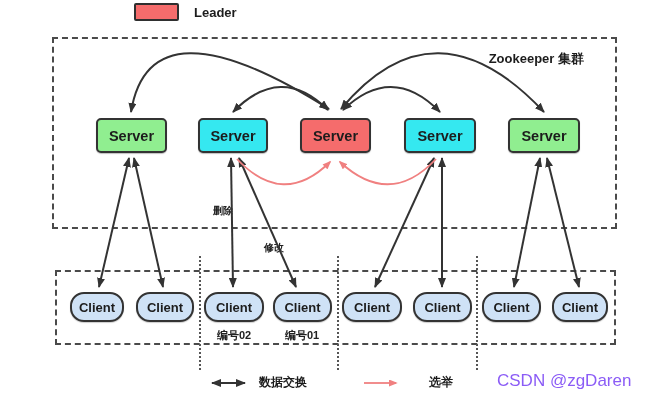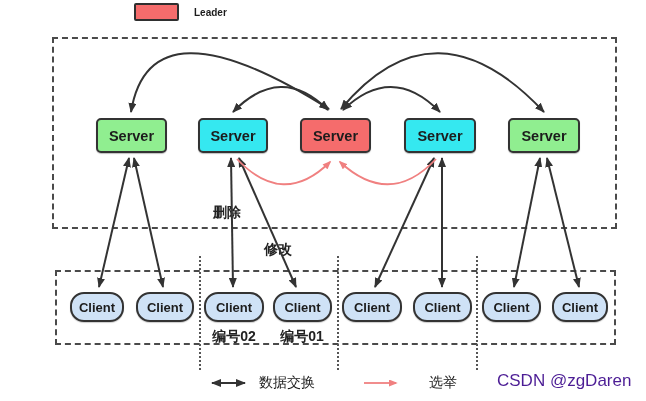--- a/index.html
+++ b/index.html
@@ -4,21 +4,21 @@
 <style>
   html,body{margin:0;padding:0;background:#fff;}
   #stage{
     position:relative;width:646px;height:401px;background:#ffffff;overflow:hidden;
     font-family:"Liberation Sans",sans-serif;color:#1c1c1c;
   }
   
   .legend-top{position:absolute;left:134px;top:3px;display:flex;align-items:center;gap:19px;}
   .legend-item{display:flex;align-items:center;gap:15px;}
   .legend-swatch{width:45px;height:18px;border:2px solid #2f2f2f;border-radius:2px;box-sizing:border-box;}
-  .legend-label{font-size:10px;font-weight:bold;}
+  .legend-label{font-size:13px;font-weight:bold;}
   
   .cluster-box{position:absolute;left:52px;top:37px;width:565px;height:192px;
     border:2px dashed #4a4a4a;box-sizing:border-box;}
   .cluster-title{position:absolute;right:62px;top:50px;font-size:13px;font-weight:bold;}
   
   .server{position:absolute;top:118px;height:35px;border:2px solid #333;border-radius:5px;
     box-sizing:border-box;display:flex;align-items:center;justify-content:center;
     font-size:14.5px;font-weight:bold;box-shadow:0 1px 1px rgba(0,0,0,.25);}
   .s1{left:96px;width:71px;} .s2{left:198px;width:70px;} .s3{left:300px;width:71px;}
   .s4{left:404px;width:72px;} .s5{left:508px;width:72px;}
@@ -27,46 +27,47 @@
     font-size:13px;font-weight:bold;box-shadow:0 1px 1px rgba(0,0,0,.2);}
   .c1{left:70px;width:54px;} .c2{left:136px;width:58px;} .c3{left:204px;width:60px;}
   .c4{left:273px;width:59px;} .c5{left:342px;width:60px;} .c6{left:413px;width:59px;}
   .c7{left:482px;width:59px;} .c8{left:552px;width:56px;}
   
   .client-box{position:absolute;left:55px;top:270px;width:561px;height:75px;
     border:2px dashed #4a4a4a;box-sizing:border-box;}
   .divider{position:absolute;top:256px;height:114px;width:0;border-left:2px dotted #555;}
   .d1{left:199px;} .d2{left:337px;} .d3{left:476px;}
   
-  .edge-label{position:absolute;font-size:14px;font-weight:bold;color:#222;}
+  .edge-label{position:absolute;font-size:10px;font-weight:bold;color:#222;}
   .lbl-delete{left:213px;top:204px;}
   .lbl-modify{left:264px;top:241px;}
   .client-tag{position:absolute;top:328px;width:60px;text-align:center;
-    font-size:14px;font-weight:bold;color:#222;}
+    font-size:11px;font-weight:bold;color:#222;}
   .t1{left:204px;} .t2{left:272px;}
   
-  .footer-label{position:absolute;top:374px;font-size:14px;font-weight:normal;}
+  .footer-label{position:absolute;top:374px;font-size:12px;font-weight:bold;}
   .f-exchange{left:259px;} .f-election{left:429px;}
-  .watermark{position:absolute;left:497px;top:371px;font-size:17px;color:#4c1d95;font-weight:500;}
+  .watermark{position:absolute;left:497px;top:371px;font-size:17px;color:#8b5cf6;font-weight:500;}
   
   .arrows{position:absolute;left:0;top:0;width:646px;height:401px;pointer-events:none;}
 </style>
 </head>
 <body>
 
 <div id="stage">
 
   <div class="legend-top">
     <div class="legend-item">
       <span class="legend-swatch" style="background-color: rgb(245, 108, 108);"></span>
       <span class="legend-label">Leader</span>
     </div>
   </div>
 
   <div class="cluster-box"></div>
+  <div class="cluster-title">Zookeeper 集群</div>
 
   <div class="server s1" style="background-color: rgb(144, 238, 144);">
     <span>Server</span>
   </div>
   <div class="server s2" style="background-color: rgb(53, 232, 240);">
     <span>Server</span>
   </div>
   <div class="server s3" style="background-color: rgb(245, 108, 108);">
     <span>Server</span>
   </div>

